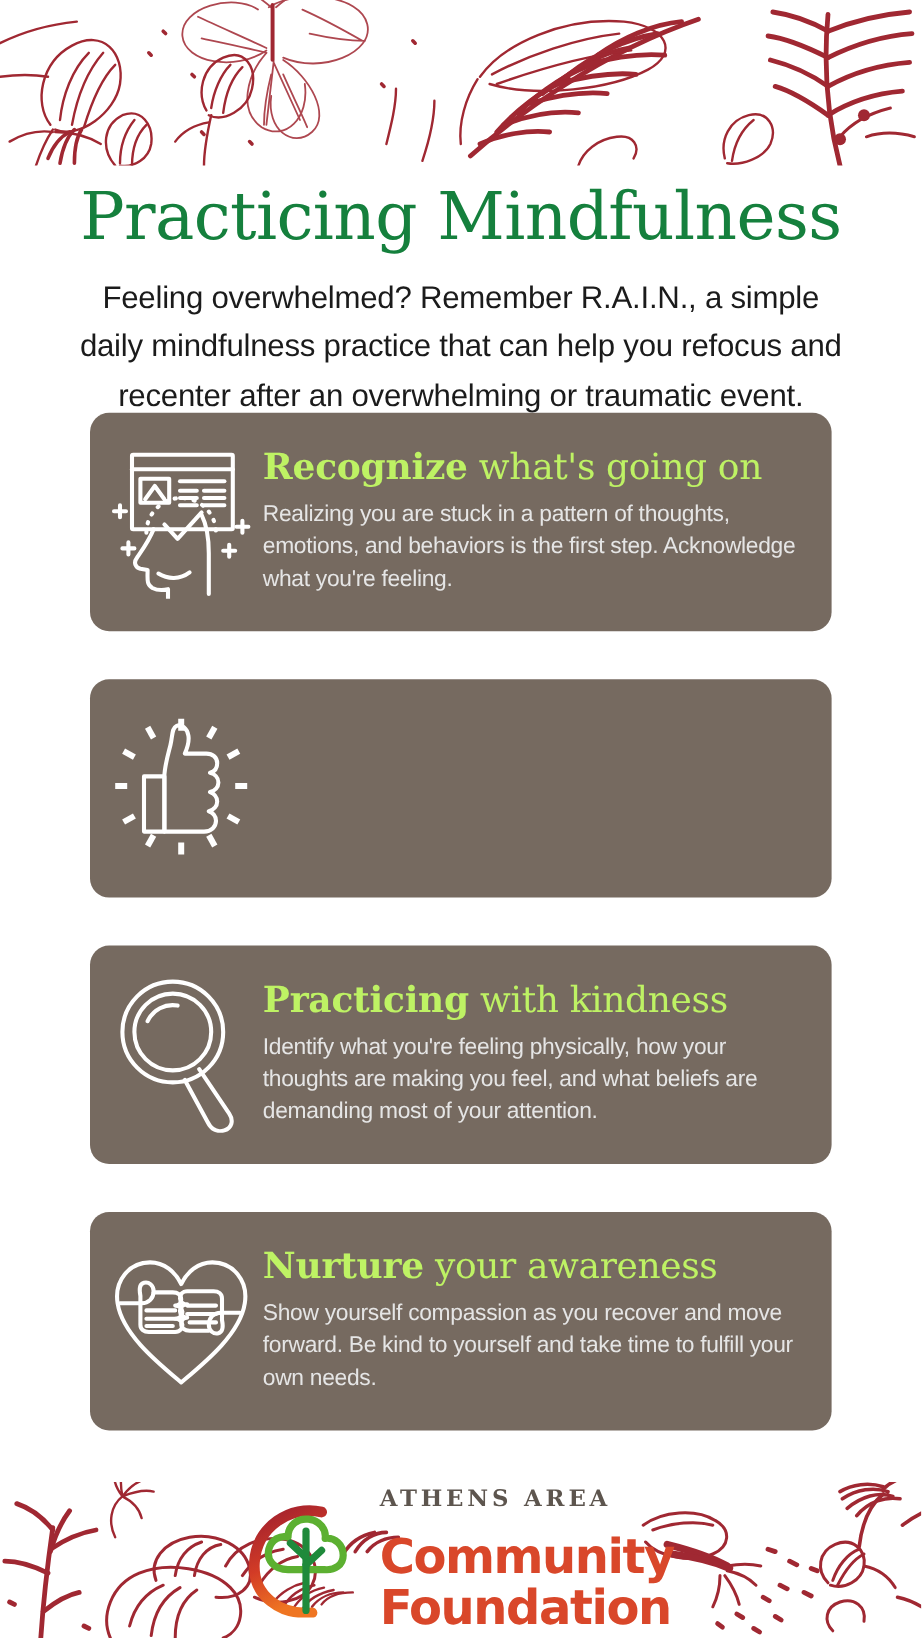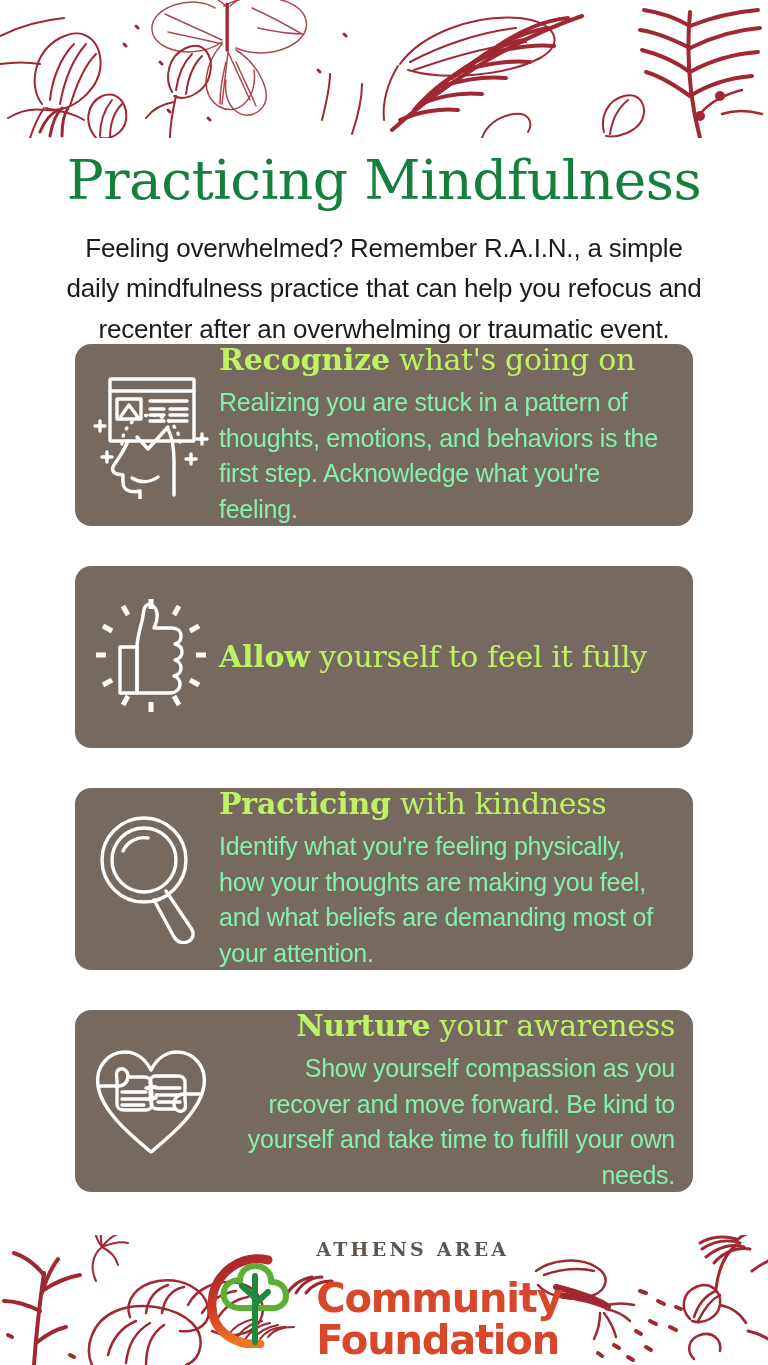--- a/index.html
+++ b/index.html
@@ -75,21 +75,21 @@
   .card {
     position:relative;
     background:#766a60;
     border-radius:16px;
     height:182px;
     margin-bottom:40px;
     display:flex;
     align-items:center;
     padding:0 14px 0 12px;
   }
-  .card:last-child { margin-bottom:15px;text-align:right; }
+  .card:last-child { margin-bottom:15px; }
 
   .card-icon {
     flex:0 0 128px;
     height:138px;
     display:flex;
     align-items:center;
     justify-content:center;
   }
   .card-icon svg { display:block; }
 
@@ -110,22 +110,22 @@
   .card-title .kw {
     font-weight:700;
     letter-spacing:-0.2px;
   }
   .card-title .rest {
     font-weight:400;
   }
 
   .card-desc {
     font-family:"Liberation Sans", sans-serif;
-    font-size:25px;
-    color:#86efac;
+    font-size:19px;
+    color:#e5e5e5;
     line-height:1.42;
     margin-top:9px;
     letter-spacing:-0.25px;
   }
 
   
   .footer-logo {
     position:absolute;
     left:0;
     bottom:0;
@@ -351,23 +351,20 @@
             <path d="M59 117 L 59 107"></path>
             <path d="M87 110 L 82 101"></path>
             <path d="M107 90 L 98 85"></path>
             <path d="M114 60 L 104 60"></path>
             <path d="M107 31 L 98 36"></path>
             <path d="M87 11 L 82 20"></path>
           </g>
         </svg>
       </div>
       <div class="card-body">
-        <div class="card-title">
-          <span class="kw">Allow</span><span class="rest"> yourself to feel it fully</span>
-        </div>
       </div>
     </div>
 
     <div class="card">
       <div class="card-icon">
         <svg width="118" height="130" viewBox="0 0 118 130" xmlns="http://www.w3.org/2000/svg">
           <g fill="none" stroke="#ffffff" stroke-width="3.4" stroke-linecap="round" stroke-linejoin="round">
 
             <circle cx="52" cy="46" r="42"></circle>
 

